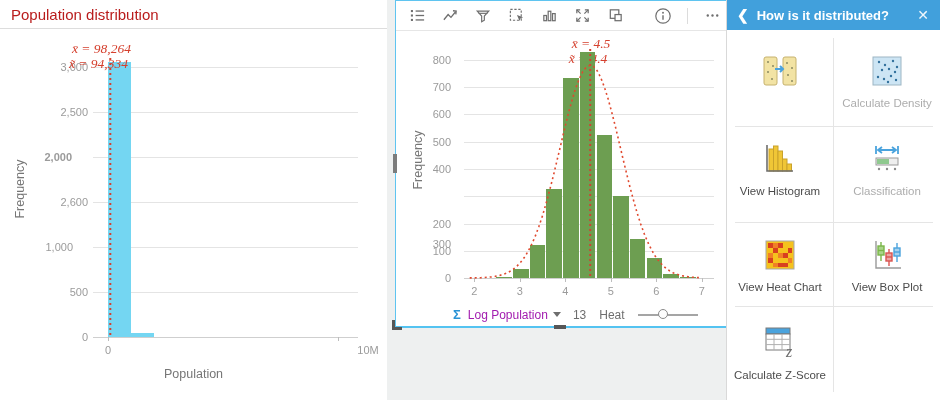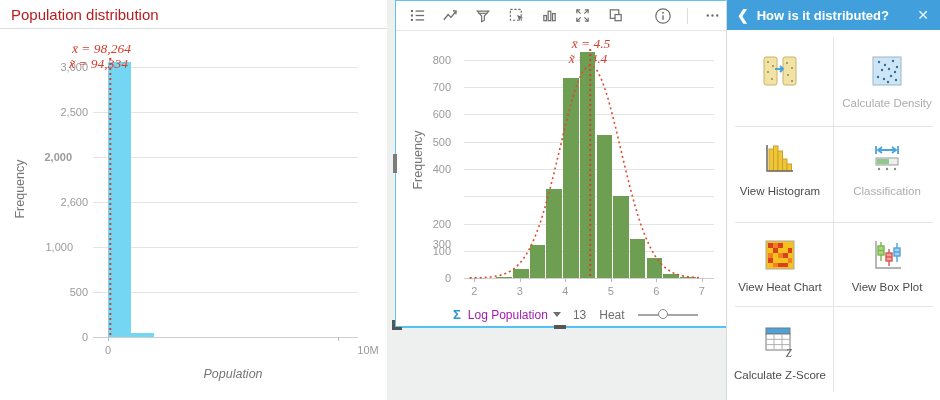--- a/index.html
+++ b/index.html
@@ -106,21 +106,21 @@
       <div class="ytick-label" style="left: 28px; width: 60px; top: 36.5px;">3,000</div>
       <div class="annot" style="top: 11px; z-index: 5; left: 72px;">x̄ = 98,264</div>
       <div class="annot" style="top: 26px; z-index: 5; left: 69px;">x̃ = 94,334</div>
       <div class="bar" style="left: 108px; width: 22.9996px; top: 32px; height: 275px; background: rgb(116, 214, 242); z-index: 2;"></div>
       <div class="bar" style="left: 131px; width: 22.9996px; top: 303.4px; height: 3.6px; background: rgb(116, 214, 242); z-index: 2;"></div>
       <div class="xtick-mark" style="left: 108px; top: 307px;"></div>
       <div class="xtick-label" style="left: 108px; top: 314px;">0</div>
       <div class="xtick-mark" style="left: 338px; top: 307px;"></div>
       <div class="xtick-label" style="left: 328px; top: 314px; margin-left: 40px;">10M</div>
       <div class="axis-title y" style="left: -20px; top: 151.5px; width: 80px; text-align: center;">Frequency</div>
-      <div class="axis-title" style="left: 173px; top: 337px; width: 120px; text-align: center; font-style: italic;">Population</div>
+      <div class="axis-title" style="left: 164px; top: 337px; width: 120px; ">Population</div>
       <svg width="387" height="370" class="overlay-svg" style="z-index: 4;">
         <line x1="110.3" x2="110.3" y1="28" y2="307" stroke="#d5402e" stroke-width="2" stroke-dasharray="2 3"></line>
       </svg>
     </div>
 </div>
 
 <div class="card" id="middle-card">
   <div id="mid-toolbar">
     <span class="tb-btn">
       <svg width="17" height="17" viewBox="0 0 18 18">

